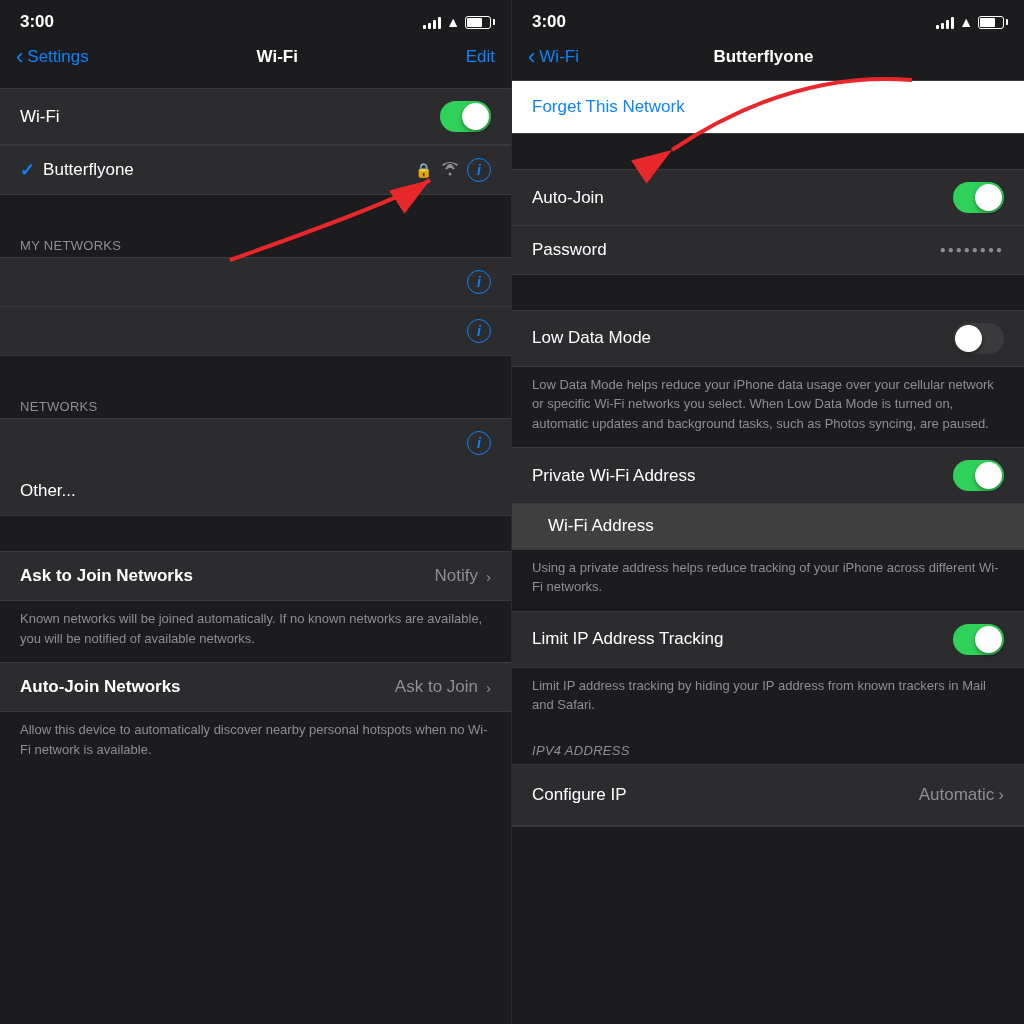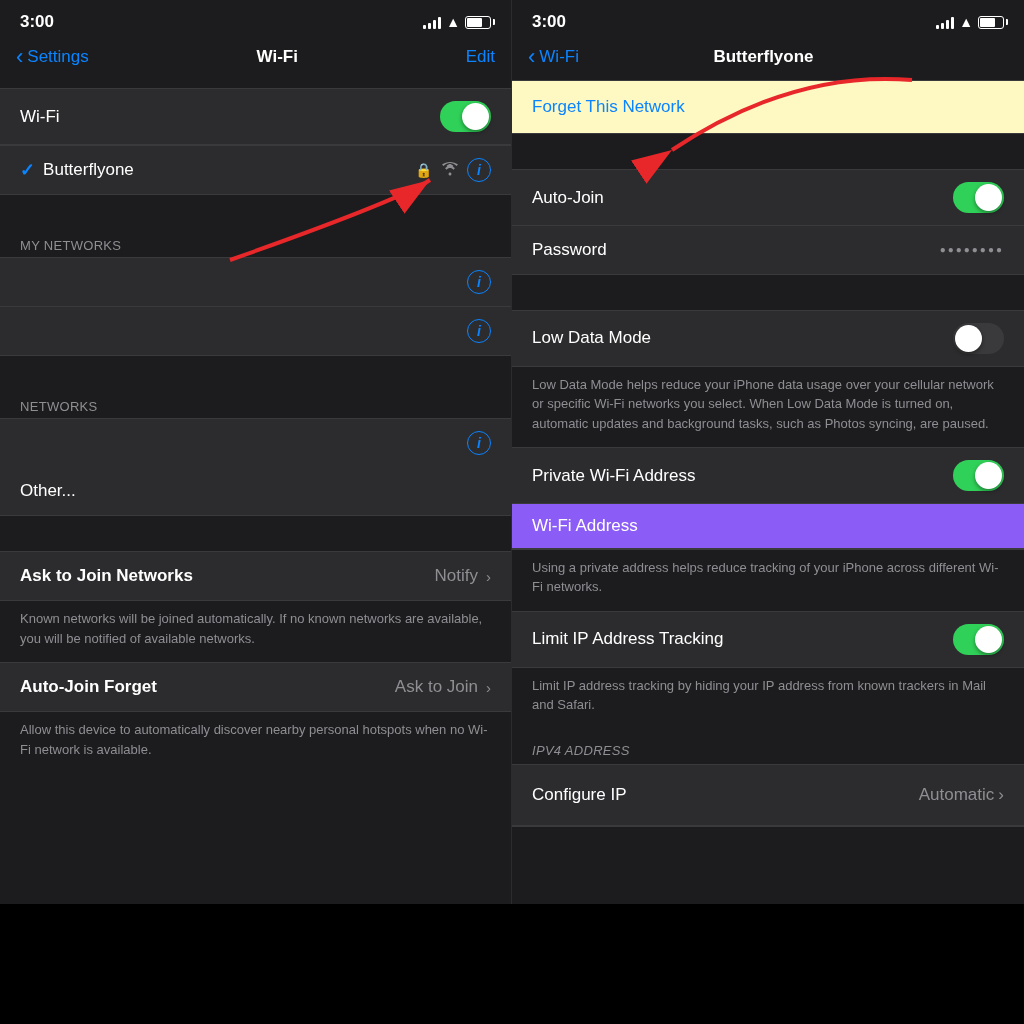--- a/index.html
+++ b/index.html
@@ -6,21 +6,21 @@
     body {
       background: #000;
       display: flex;
       width: 1024px;
       height: 1024px;
       font-family: -apple-system, 'SF Pro Display', 'Helvetica Neue', sans-serif;
       overflow: hidden;
     }
     .phone-panel {
       width: 512px;
-      height: 904px;
+      height: 1024px;
       background: #1c1c1e;
       display: flex;
       flex-direction: column;
       overflow: hidden;
       border-right: 1px solid #2c2c2e;
     }
     .status-bar {
       display: flex;
       justify-content: space-between;
       align-items: center;
@@ -194,21 +194,21 @@
     }
     .row-value {
       color: #8e8e93;
       font-size: 17px;
     }
     
     .right-panel {
       width: 512px;
     }
     .forget-network-row {
-      background: #fef9c3;
+      background: #ffffff;
       padding: 16px 20px;
       border-bottom: 0.5px solid #3a3a3c;
       border-top: 0.5px solid #3a3a3c;
     }
     .forget-network-label {
       color: #0a84ff;
       font-size: 17px;
     }
     .description-text {
       font-size: 13px;
@@ -218,22 +218,22 @@
       background: #1c1c1e;
     }
     .password-dots {
       color: #8e8e93;
       font-size: 10px;
       letter-spacing: 2px;
     }
     .wifi-address-row {
       display: flex;
       flex-direction: column;
-      padding: 12px 20px;
-      background: #8b5cf6;
+      padding: 12px 36px;
+      background: #404040;
       border-bottom: 0.5px solid #3a3a3c;
     }
     .wifi-address-label {
       font-size: 17px;
       color: #fff;
     }
     .configure-row {
       display: flex;
       align-items: center;
       justify-content: space-between;
@@ -367,21 +367,21 @@
         <div class="row-right">
           <span class="row-value">Notify</span>
           <span class="disclosure-arrow">›</span>
         </div>
       </div>
     </div>
     <div class="description-text">Known networks will be joined automatically. If no known networks are available, you will be notified of available networks.</div>
 
     <div style="background:#2c2c2e; border-top:0.5px solid #3a3a3c; border-bottom:0.5px solid #3a3a3c; margin-top:2px;">
       <div class="settings-row" style="border:none;">
-        <span class="settings-row-label" style="font-weight:600;">Auto-Join Forget</span>
+        <span class="settings-row-label" style="font-weight:600;">Auto-Join Networks</span>
         <div class="row-right">
           <span class="row-value">Ask to Join</span>
           <span class="disclosure-arrow">›</span>
         </div>
       </div>
     </div>
     <div class="description-text">Allow this device to automatically discover nearby personal hotspots when no Wi-Fi network is available.</div>
   </div>
 
   <svg style="position:absolute; top:120px; left:200px; pointer-events:none; z-index:50;" width="260" height="160" viewBox="0 0 260 160">

